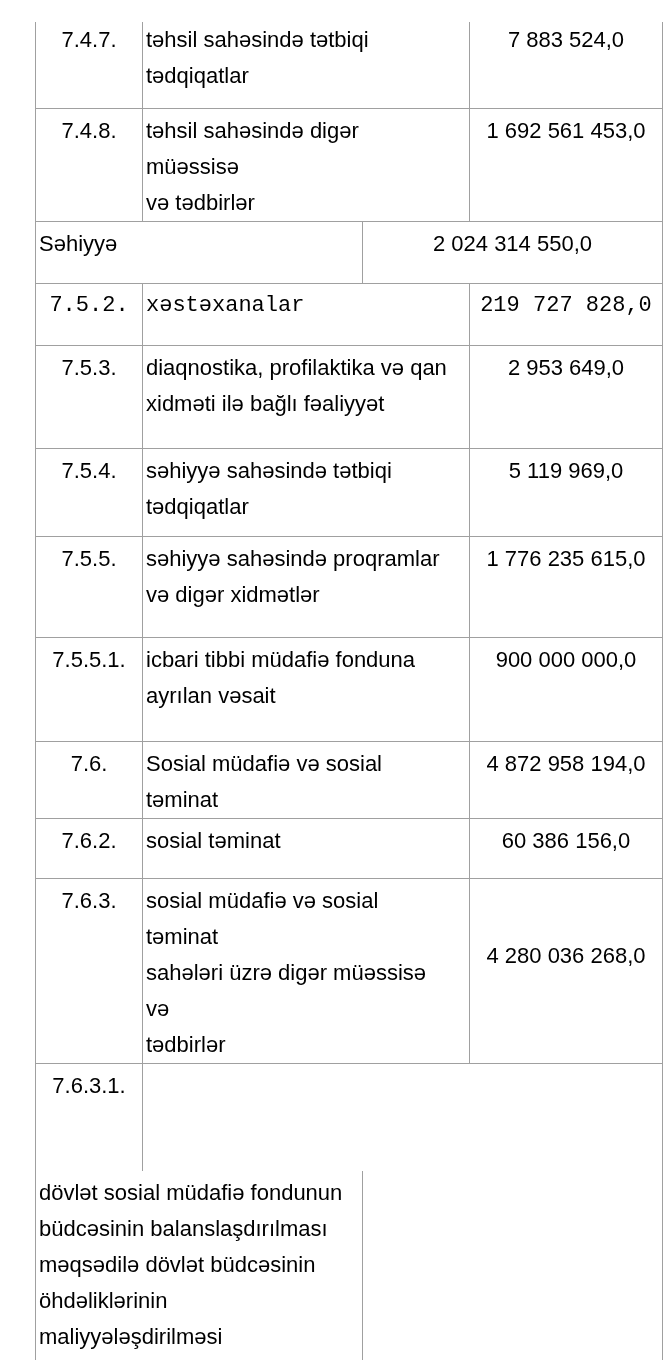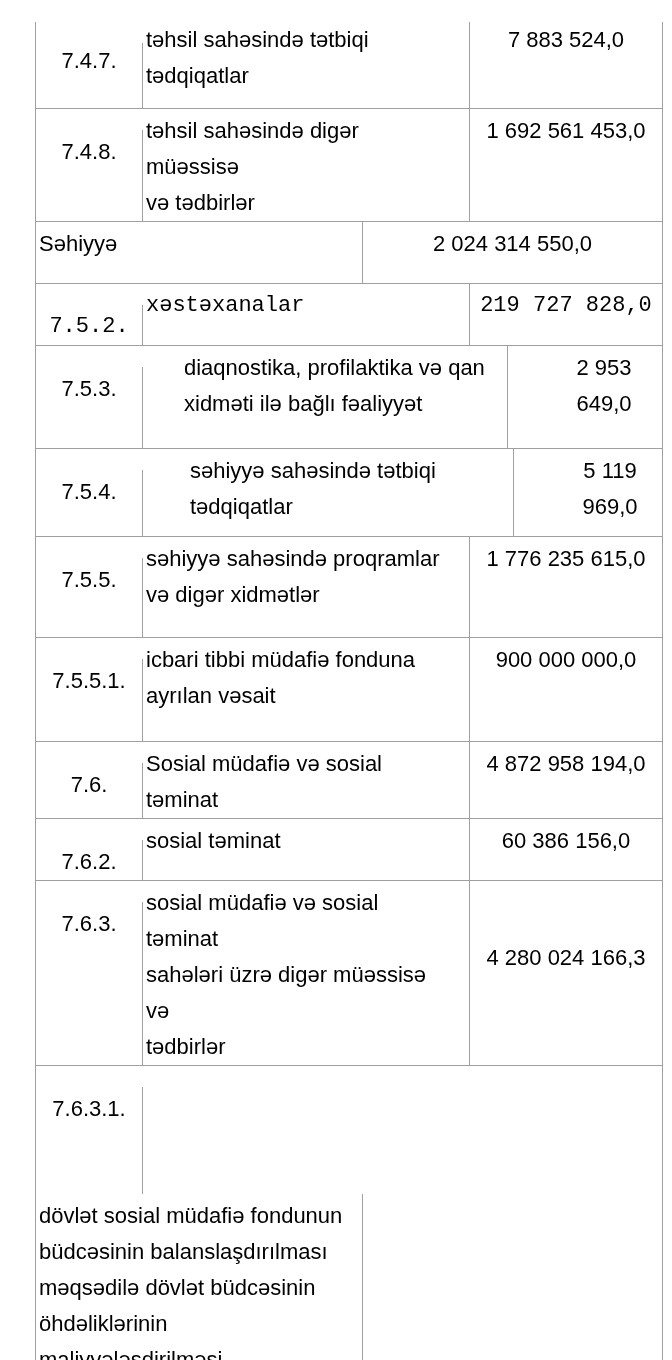--- a/index.html
+++ b/index.html
@@ -34,43 +34,42 @@
     font-size: 22px;
     line-height: 36px;
     padding-top: 4px;
     overflow: hidden;
   }
   .code {
     width: 107px;
     flex: 0 0 107px;
     border-right: 1.5px solid #a0a0a0;
     text-align: center;
-    margin-top: 21px;
   }
   .label {
     width: 327px;
     flex: 0 0 327px;
     border-right: 1.5px solid #a0a0a0;
     padding-left: 3px;
     padding-right: 14px;
     white-space: pre-line;
     text-align: left;
   }
   .value {
     flex: 1 1 auto;
     text-align: center;
   }
   
   .r1  { min-height: 87px; }
   .r2  { min-height: 99px; }
   .r3  { min-height: 62px; }
   .r4  { min-height: 62px; }
   .r5  { min-height: 62px; font-family: Liberation Mono, monospace; }
-  .r6  { min-height: 103px; gap: 38px; }
-  .r7  { min-height: 88px; gap: 44px; }
+  .r6  { min-height: 103px; }
+  .r7  { min-height: 88px; }
   .r8  { min-height: 101px; }
   .r9  { min-height: 104px; }
   .r10 { min-height: 56px; }
   .r11 { min-height: 62px; }
   .r12 { min-height: 60px; }
   .r13 { min-height: 138px; }
   .r14 { min-height: 207px; flex-direction: column; }
   
   .r1 > .cell { padding-top: 0; }
   
@@ -147,21 +146,21 @@
     <div class="cell code">7.6.2.</div>
     <div class="cell label">sosial təminat</div>
     <div class="cell value">60 386 156,0</div>
   </div>
 
   <div class="row r13">
     <div class="cell code">7.6.3.</div>
     <div class="cell label">sosial müdafiə və sosial təminat
 sahələri üzrə digər müəssisə və
 tədbirlər</div>
-    <div class="cell value">4 280 024 166,3</div>
+    <div class="cell value">4 280 036 268,0</div>
   </div>
 
   <div class="row r14">
     <div class="cell code">7.6.3.1.</div>
     <div class="cell label">dövlət sosial müdafiə fondunun
 büdcəsinin balanslaşdırılması
 məqsədilə dövlət büdcəsinin
 öhdəliklərinin maliyyələşdirilməsi
 üçün ayrılan vəsait</div>
     <div class="cell value">1 700 000 000,0</div>

